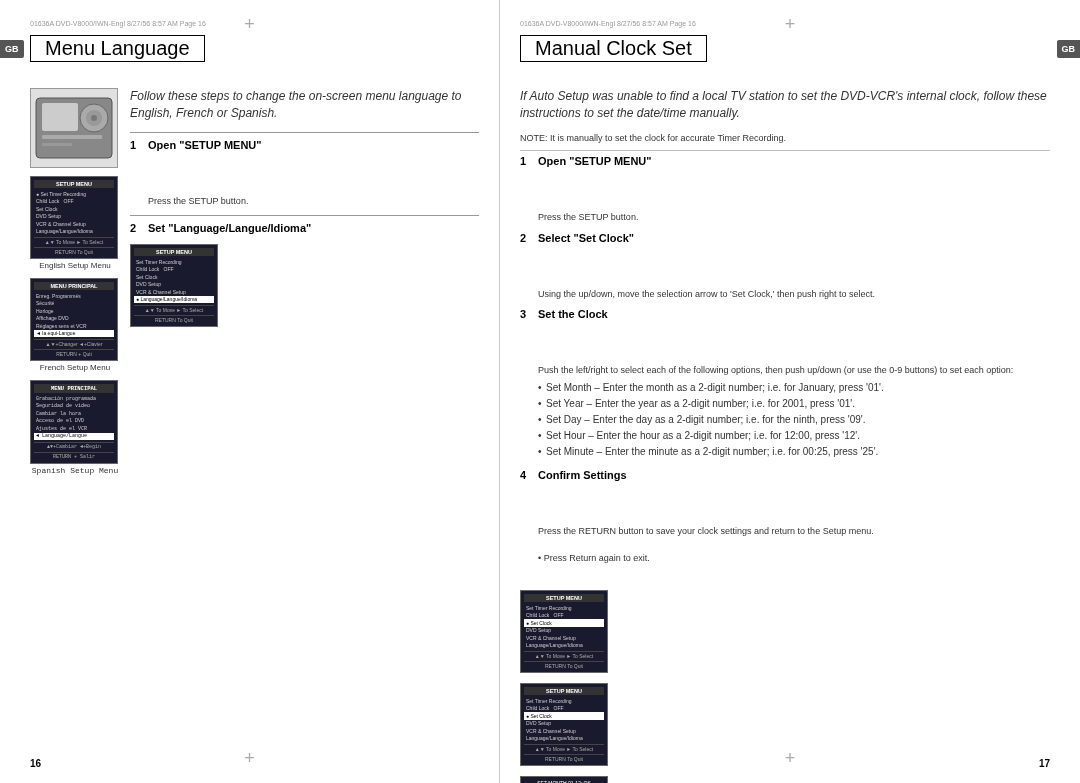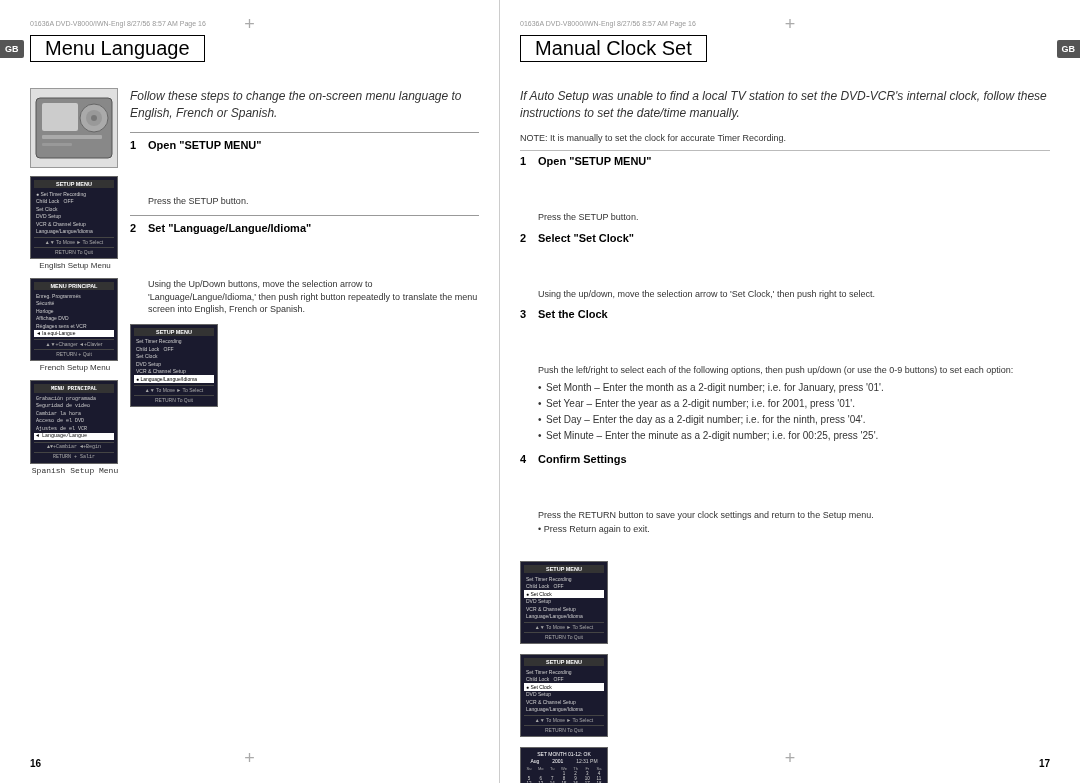--- a/index.html
+++ b/index.html
@@ -400,21 +400,20 @@
             <div class="step-text">Press the SETUP button.</div>
           </div>
         </div>
 
         <hr class="section-rule">
 
         <div class="step">
           <span class="step-num">2</span>
           <div class="step-content">
             <div class="step-title">Set "Language/Langue/Idioma"</div>
-            <div class="step-text">Using the Up/Down buttons, move the selection arrow to 'Language/Langue/Idioma,' then push right button repeatedly to translate the menu screen into English, French or Spanish.</div>
           </div>
         </div>
 
         <div style="margin-top:8px;">
           <div class="menu-screen">
             <div class="menu-screen-title">SETUP MENU</div>
             <div class="menu-item">Set Timer Recording</div>
             <div class="menu-item">Child Lock&nbsp;&nbsp;&nbsp;OFF</div>
             <div class="menu-item">Set Clock</div>
             <div class="menu-item">DVD Setup</div>
@@ -468,32 +467,33 @@
         </div>
 
         <div class="step">
           <span class="step-num">3</span>
           <div class="step-content">
             <div class="step-title">Set the Clock</div>
             <div class="step-text">Push the left/right to select each of the following options, then push up/down (or use the 0-9 buttons) to set each option:</div>
             <ul class="bullet-list">
               <li>Set Month – Enter the month as a 2-digit number; i.e. for January, press '01'.</li>
               <li>Set Year – Enter the year as a 2-digit number; i.e. for 2001, press '01'.</li>
-              <li>Set Day – Enter the day as a 2-digit number; i.e. for the ninth, press '04'.</li>
+              <li>Set Day – Enter the day as a 2-digit number; i.e. for the ninth, press '09'.</li>
+              <li>Set Hour – Enter the hour as a 2-digit number; i.e. for 12:00, press '12'.</li>
               <li>Set Minute – Enter the minute as a 2-digit number; i.e. for 00:25, press '25'.</li>
             </ul>
           </div>
         </div>
 
         <div class="step">
           <span class="step-num">4</span>
           <div class="step-content">
             <div class="step-title">Confirm Settings</div>
             <div class="step-text">Press the RETURN button to save your clock settings and return to the Setup menu.</div>
-            <div class="step-text" style="margin-top:1px;">• Press Return again to exit.</div>
+            <div class="step-text" style="margin-top:14px;">• Press Return again to exit.</div>
           </div>
         </div>
       </div>
 
       <div class="right-images-col">
 
         <div class="menu-screen">
           <div class="menu-screen-title">SETUP MENU</div>
           <div class="menu-item">Set Timer Recording</div>
           <div class="menu-item">Child Lock&nbsp;&nbsp;&nbsp;OFF</div>

